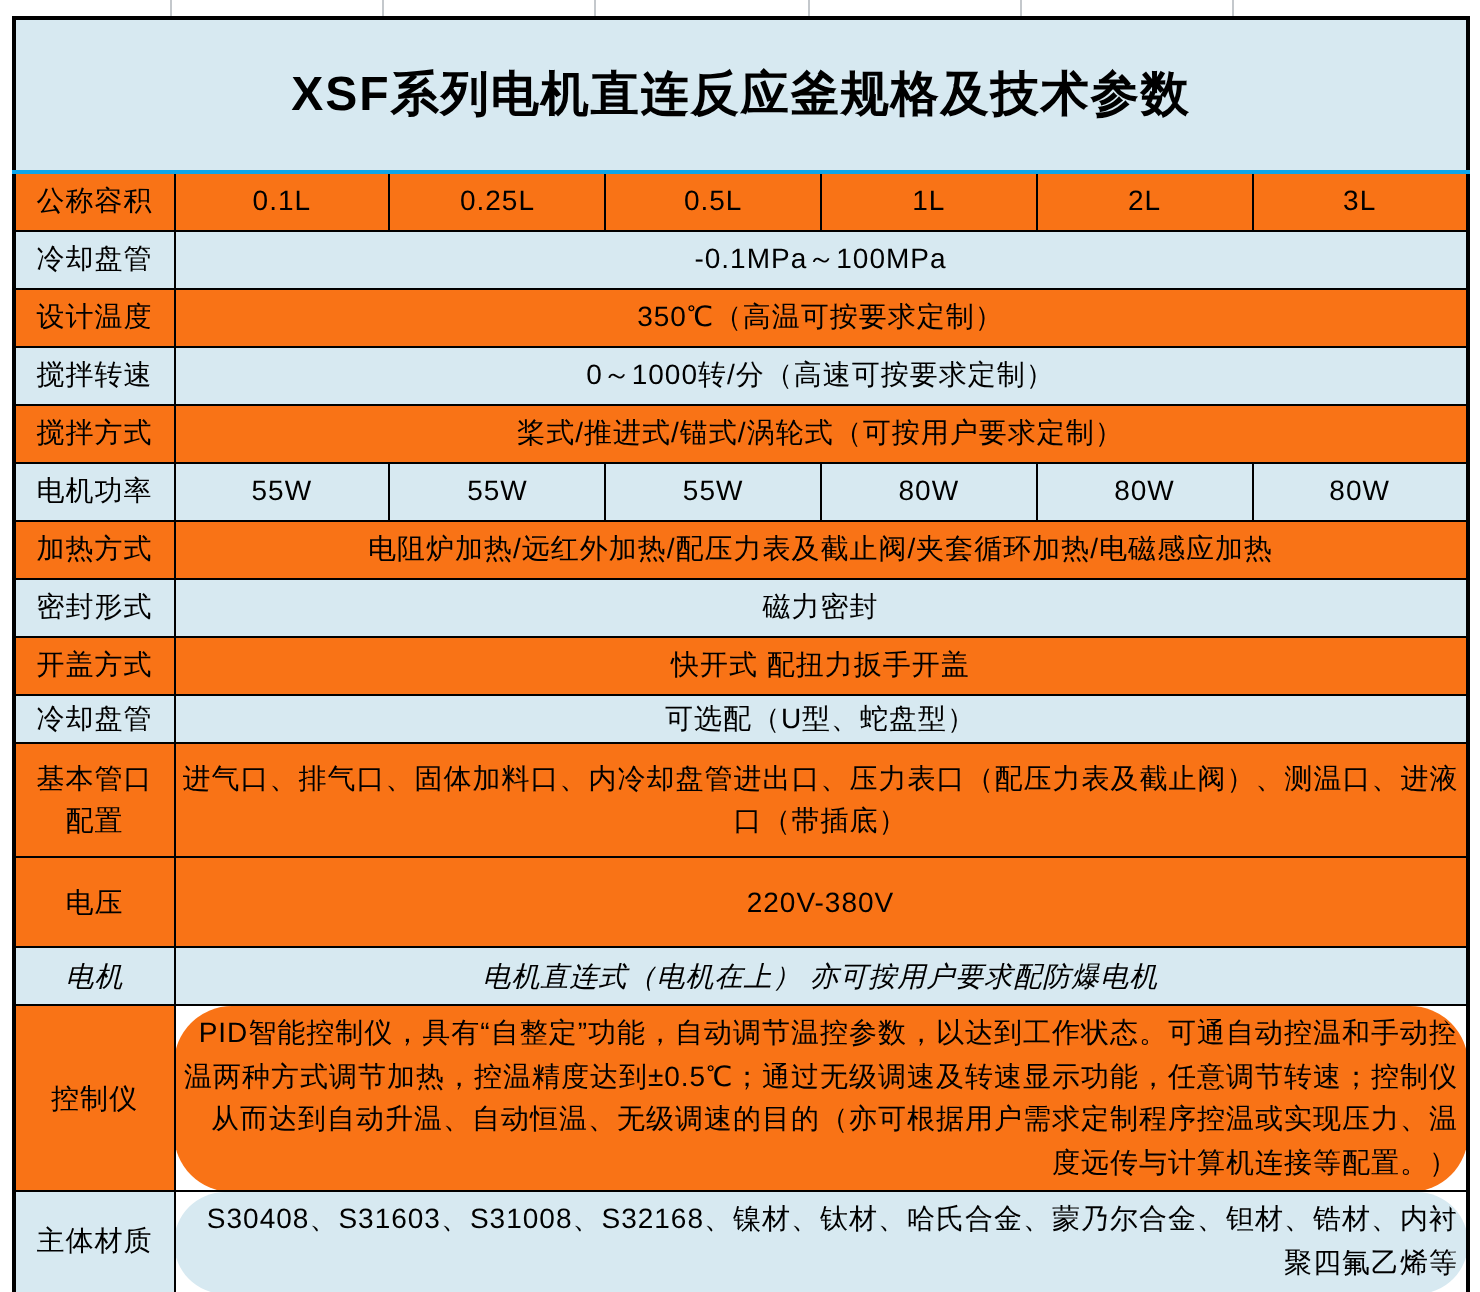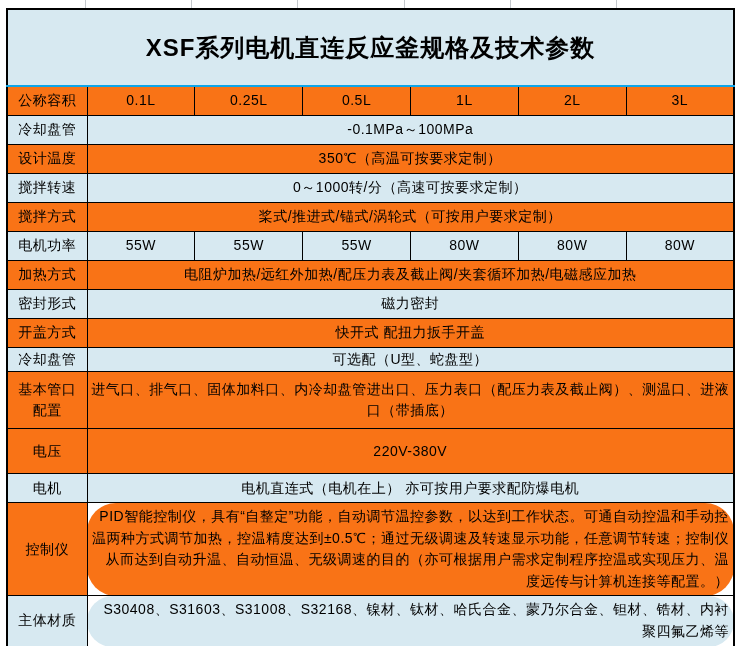--- a/index.html
+++ b/index.html
@@ -136,21 +136,21 @@
         </tr>
         <tr class="white" style="height: 57px;">
           <td class="label">基本管口
 配置</td>
           <td colspan="6" class="val">进气口、排气口、固体加料口、内冷却盘管进出口、压力表口（配压力表及截止阀）、测温口、进液口（带插底）</td>
         </tr>
         <tr class="white" style="height: 45px; margin-top: 22px;">
           <td class="label">电压</td>
           <td colspan="6" class="val">220V-380V</td>
         </tr>
-        <tr class="blue" style="height: 29px;">
+        <tr class="blue" style="height: 29px; font-style: italic;">
           <td class="label">电机</td>
           <td colspan="6" class="val">电机直连式（电机在上） 亦可按用户要求配防爆电机</td>
         </tr>
         <tr class="white" style="height: 93px;">
           <td class="label">控制仪</td>
           <td colspan="6" class="val left">PID智能控制仪，具有“自整定”功能，自动调节温控参数，以达到工作状态。可通自动控温和手动控温两种方式调节加热，控温精度达到±0.5℃；通过无级调速及转速显示功能，任意调节转速；控制仪从而达到自动升温、自动恒温、无级调速的目的（亦可根据用户需求定制程序控温或实现压力、温度远传与计算机连接等配置。）</td>
         </tr>
         <tr class="blue" style="height: 51px;">
           <td class="label">主体材质</td>
           <td colspan="6" class="val left">S30408、S31603、S31008、S32168、镍材、钛材、哈氏合金、蒙乃尔合金、钽材、锆材、内衬聚四氟乙烯等</td>

